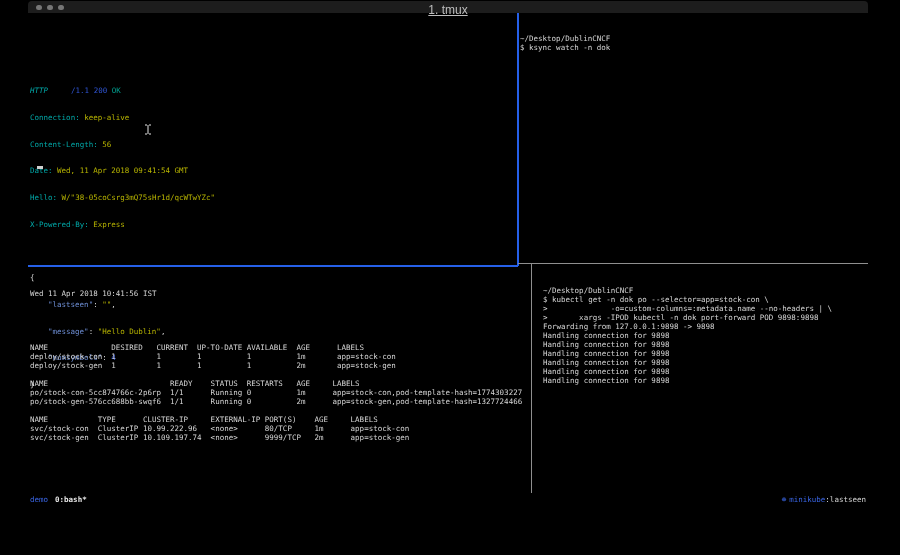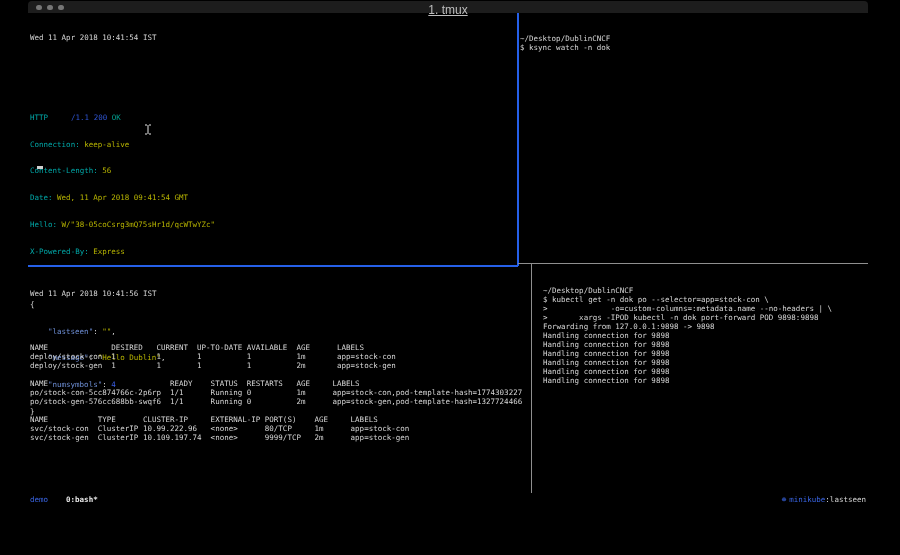--- a/index.html
+++ b/index.html
@@ -9,21 +9,21 @@
   .titlebar{position:absolute;left:0;top:0;right:0;height:12px;background:#1d1d1d;
             border-radius:4px 4px 0 0;}
   .lights{position:absolute;left:8px;top:3.5px;display:flex;gap:5.5px;}
   .light{width:5.5px;height:5.5px;border-radius:50%;background:#767676;}
   .title{position:absolute;left:0;right:0;top:1.5px;text-align:center;
          font-family:"Liberation Sans",sans-serif;font-size:12px;color:#bdbdbd;text-decoration:underline;}
   .pane{position:absolute;white-space:pre;}
   .ln{min-height:8.7px;line-height:8.7px;white-space:pre;}
   .block{margin:0;font:inherit;line-height:9px;white-space:pre;color:#d6d6d6;}
   
-  .proto{color:#00a7a7;}
+  .proto{color:#00a7a7;font-style:italic;}
   .vers{color:#2f55d4;margin-left:23px;}
   .reason{color:#00a090;}
   .hname{color:#00a7a7;}
   .hval{color:#b8b500;padding-left:4.5px;}
   .jline{padding-left:18px;}
   .jkey{color:#6e8fd6;}
   .jcolon{color:#d6d6d6;}
   .jval{color:#b8b500;}
   .jline.num .jval{color:#3a5fe8;}
   .jtrail{color:#d6d6d6;}
@@ -34,21 +34,21 @@
   .vdiv-bottom{position:absolute;left:503px;top:262px;width:1px;height:230px;background:#8f8f8f;}
   
   .cursor-block{position:absolute;left:9px;top:165px;width:6px;height:2.5px;background:#d0d0d0;}
   .ibeam{position:absolute;left:116px;top:123px;width:8px;height:11px;}
   
   .statusbar{position:absolute;left:2px;top:493px;width:836px;height:12px;
              display:flex;justify-content:space-between;align-items:center;
              font-size:7.5px;line-height:12px;white-space:pre;}
   .sb-left,.sb-right{display:flex;align-items:flex-start;white-space:pre;}
   .sb-session{color:#3a66e6;}
-  .sb-window{color:#e8e8e8;font-weight:bold;margin-left:18px;}
+  .sb-window{color:#e8e8e8;font-weight:bold;margin-left:7px;}
   .sb-k8s-icon{color:#3a66e6;margin-right:3px;}
   .sb-context{color:#3a66e6;}
   .sb-ns{color:#d6d6d6;}
   
   .p-tl{left:2px;top:15px;width:484px;}
   .p-tr{left:492px;top:15px;width:344px;}
   .p-bl{left:2px;top:271px;width:500px;}
   .p-br{left:515px;top:267px;width:322px;}
 </style>
 </head>
@@ -60,21 +60,20 @@
     <div class="titlebar">
       <div class="lights">
         <div class="light"></div>
         <div class="light"></div>
         <div class="light"></div>
       </div>
       <div class="title">1. tmux</div>
     </div>
 
     <div class="pane p-tl">
-      <div class="ln">Wed 11 Apr 2018 10:41:54 IST</div>
       <div class="ln"></div>
       <div class="ln"></div>
       <div class="ln"><span class="proto">HTTP</span><span class="vers">/1.1 200</span><span class="reason"> OK</span></div>
       <div class="ln"><span class="hname">Connection:</span><span class="hval">keep-alive</span></div>
       <div class="ln"><span class="hname">Content-Length:</span><span class="hval">56</span></div>
       <div class="ln"><span class="hname">Date:</span><span class="hval">Wed, 11 Apr 2018 09:41:54 GMT</span></div>
       <div class="ln"><span class="hname">Hello:</span><span class="hval">W/"38-05coCsrg3mQ75sHr1d/qcWTwYZc"</span></div>
       <div class="ln"><span class="hname">X-Powered-By:</span><span class="hval">Express</span></div>
       <div class="ln"></div>
       <div class="ln">{</div>

